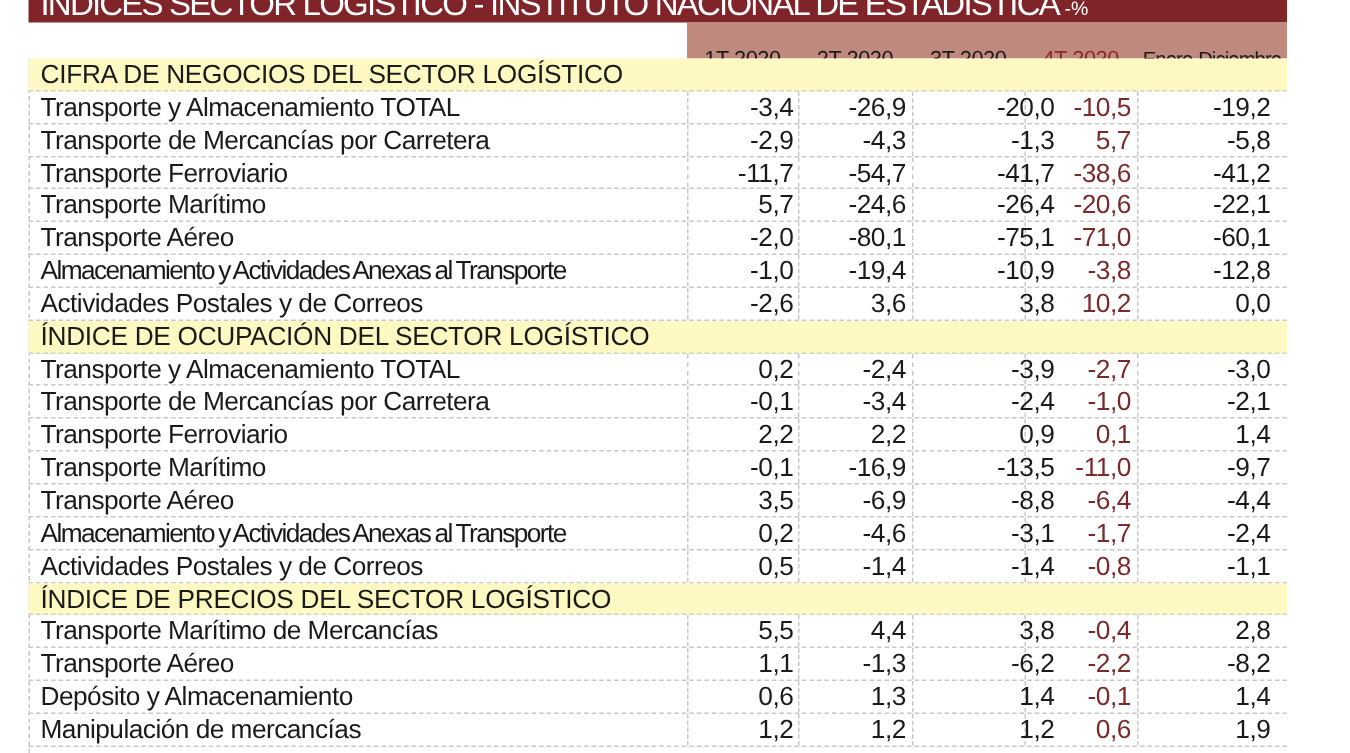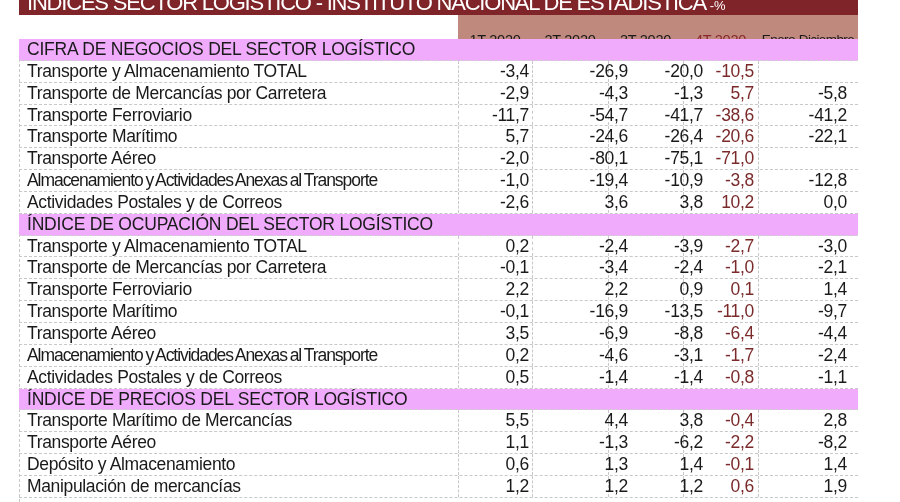--- a/index.html
+++ b/index.html
@@ -11,35 +11,35 @@
                 white-space:nowrap; line-height:24px; }
   .title-suffix { font-size:13px; letter-spacing:0; }
   .header-band { position:absolute; left:458px; top:15px; width:400px; height:24px;
                  background:#c0897e; }
   .hcell { position:absolute; top:13px; height:24px; line-height:24px; font-size:14.5px;
            color:#1a1a1a; text-align:center; white-space:nowrap; letter-spacing:-0.3px; }
   .hcell.accent { color:#8a2a2a; }
   .hcell.last { font-size:13.5px; letter-spacing:-0.6px; }
   .table { position:absolute; left:19px; top:39px; width:839px; }
   .row { position:relative; height:21.85px; border-bottom:1px dashed #c8c8c8; box-sizing:border-box; }
-  .row.section { background:#f0abfc; border-bottom:1px dashed #d0d0d0; }
+  .row.section { background:#fef9c3; border-bottom:1px dashed #d0d0d0; }
   .row .label { position:absolute; left:8px; top:0; line-height:21px; font-size:17.5px;
                 white-space:nowrap; letter-spacing:-0.35px; }
   .row.section .label { letter-spacing:-0.2px; }
   .row .label.tight { letter-spacing:-1.05px; word-spacing:-1px; }
   .cell { position:absolute; top:0; height:21px; line-height:21px; font-size:17.5px;
           text-align:right; white-space:nowrap; letter-spacing:-0.3px; }
   .cell.accent { color:#7a2a2a; }
   .c0 { left:439px; width:74px; padding-right:0; }
   .c1 { left:513px; width:76px; }
   .c2 { left:589px; width:75px; }
   .c3 { left:664px; width:75px; }
   .c4 { left:739px; width:100px; }
   .c0 { width:71px; }
-  .c1 { width:72px;padding-left:24px; }
+  .c1 { width:72px; }
   .c2 { width:72px;margin-left:23px; }
   .c3 { width:71px; }
   .c4 { width:89px; }
   .vline { position:absolute; top:0; bottom:0; width:0; border-left:1px dashed #c8c8c8; }
   .left-edge { position:absolute; left:19px; top:39px; height:463px; width:0; border-left:1px dashed #c8c8c8; }
 </style>
 </head>
 <body>
 
 <div class="title-bar">
@@ -64,20 +64,21 @@
       <div class="vline" style="left: 439px;"></div>
       <div class="vline" style="left: 513px;"></div>
       <div class="vline" style="left: 589px;"></div>
       <div class="vline" style="left: 664px;"></div>
       <div class="vline" style="left: 739px;"></div>
       <span class="label">Transporte y Almacenamiento TOTAL</span>
       <span class="cell c0">-3,4</span>
       <span class="cell c1">-26,9</span>
       <span class="cell c2">-20,0</span>
       <span class="cell c3 accent">-10,5</span>
+      <span class="cell c4">-19,2</span>
     </div>
     <div class="row">
       <div class="vline" style="left: 439px;"></div>
       <div class="vline" style="left: 513px;"></div>
       <div class="vline" style="left: 589px;"></div>
       <div class="vline" style="left: 664px;"></div>
       <div class="vline" style="left: 739px;"></div>
       <span class="label">Transporte de Mercancías por Carretera</span>
       <span class="cell c0">-2,9</span>
       <span class="cell c1">-4,3</span>
@@ -115,20 +116,21 @@
       <div class="vline" style="left: 439px;"></div>
       <div class="vline" style="left: 513px;"></div>
       <div class="vline" style="left: 589px;"></div>
       <div class="vline" style="left: 664px;"></div>
       <div class="vline" style="left: 739px;"></div>
       <span class="label">Transporte Aéreo</span>
       <span class="cell c0">-2,0</span>
       <span class="cell c1">-80,1</span>
       <span class="cell c2">-75,1</span>
       <span class="cell c3 accent">-71,0</span>
+      <span class="cell c4">-60,1</span>
     </div>
     <div class="row">
       <div class="vline" style="left: 439px;"></div>
       <div class="vline" style="left: 513px;"></div>
       <div class="vline" style="left: 589px;"></div>
       <div class="vline" style="left: 664px;"></div>
       <div class="vline" style="left: 739px;"></div>
       <span class="label tight">Almacenamiento y Actividades Anexas al Transporte</span>
       <span class="cell c0">-1,0</span>
       <span class="cell c1">-19,4</span>

